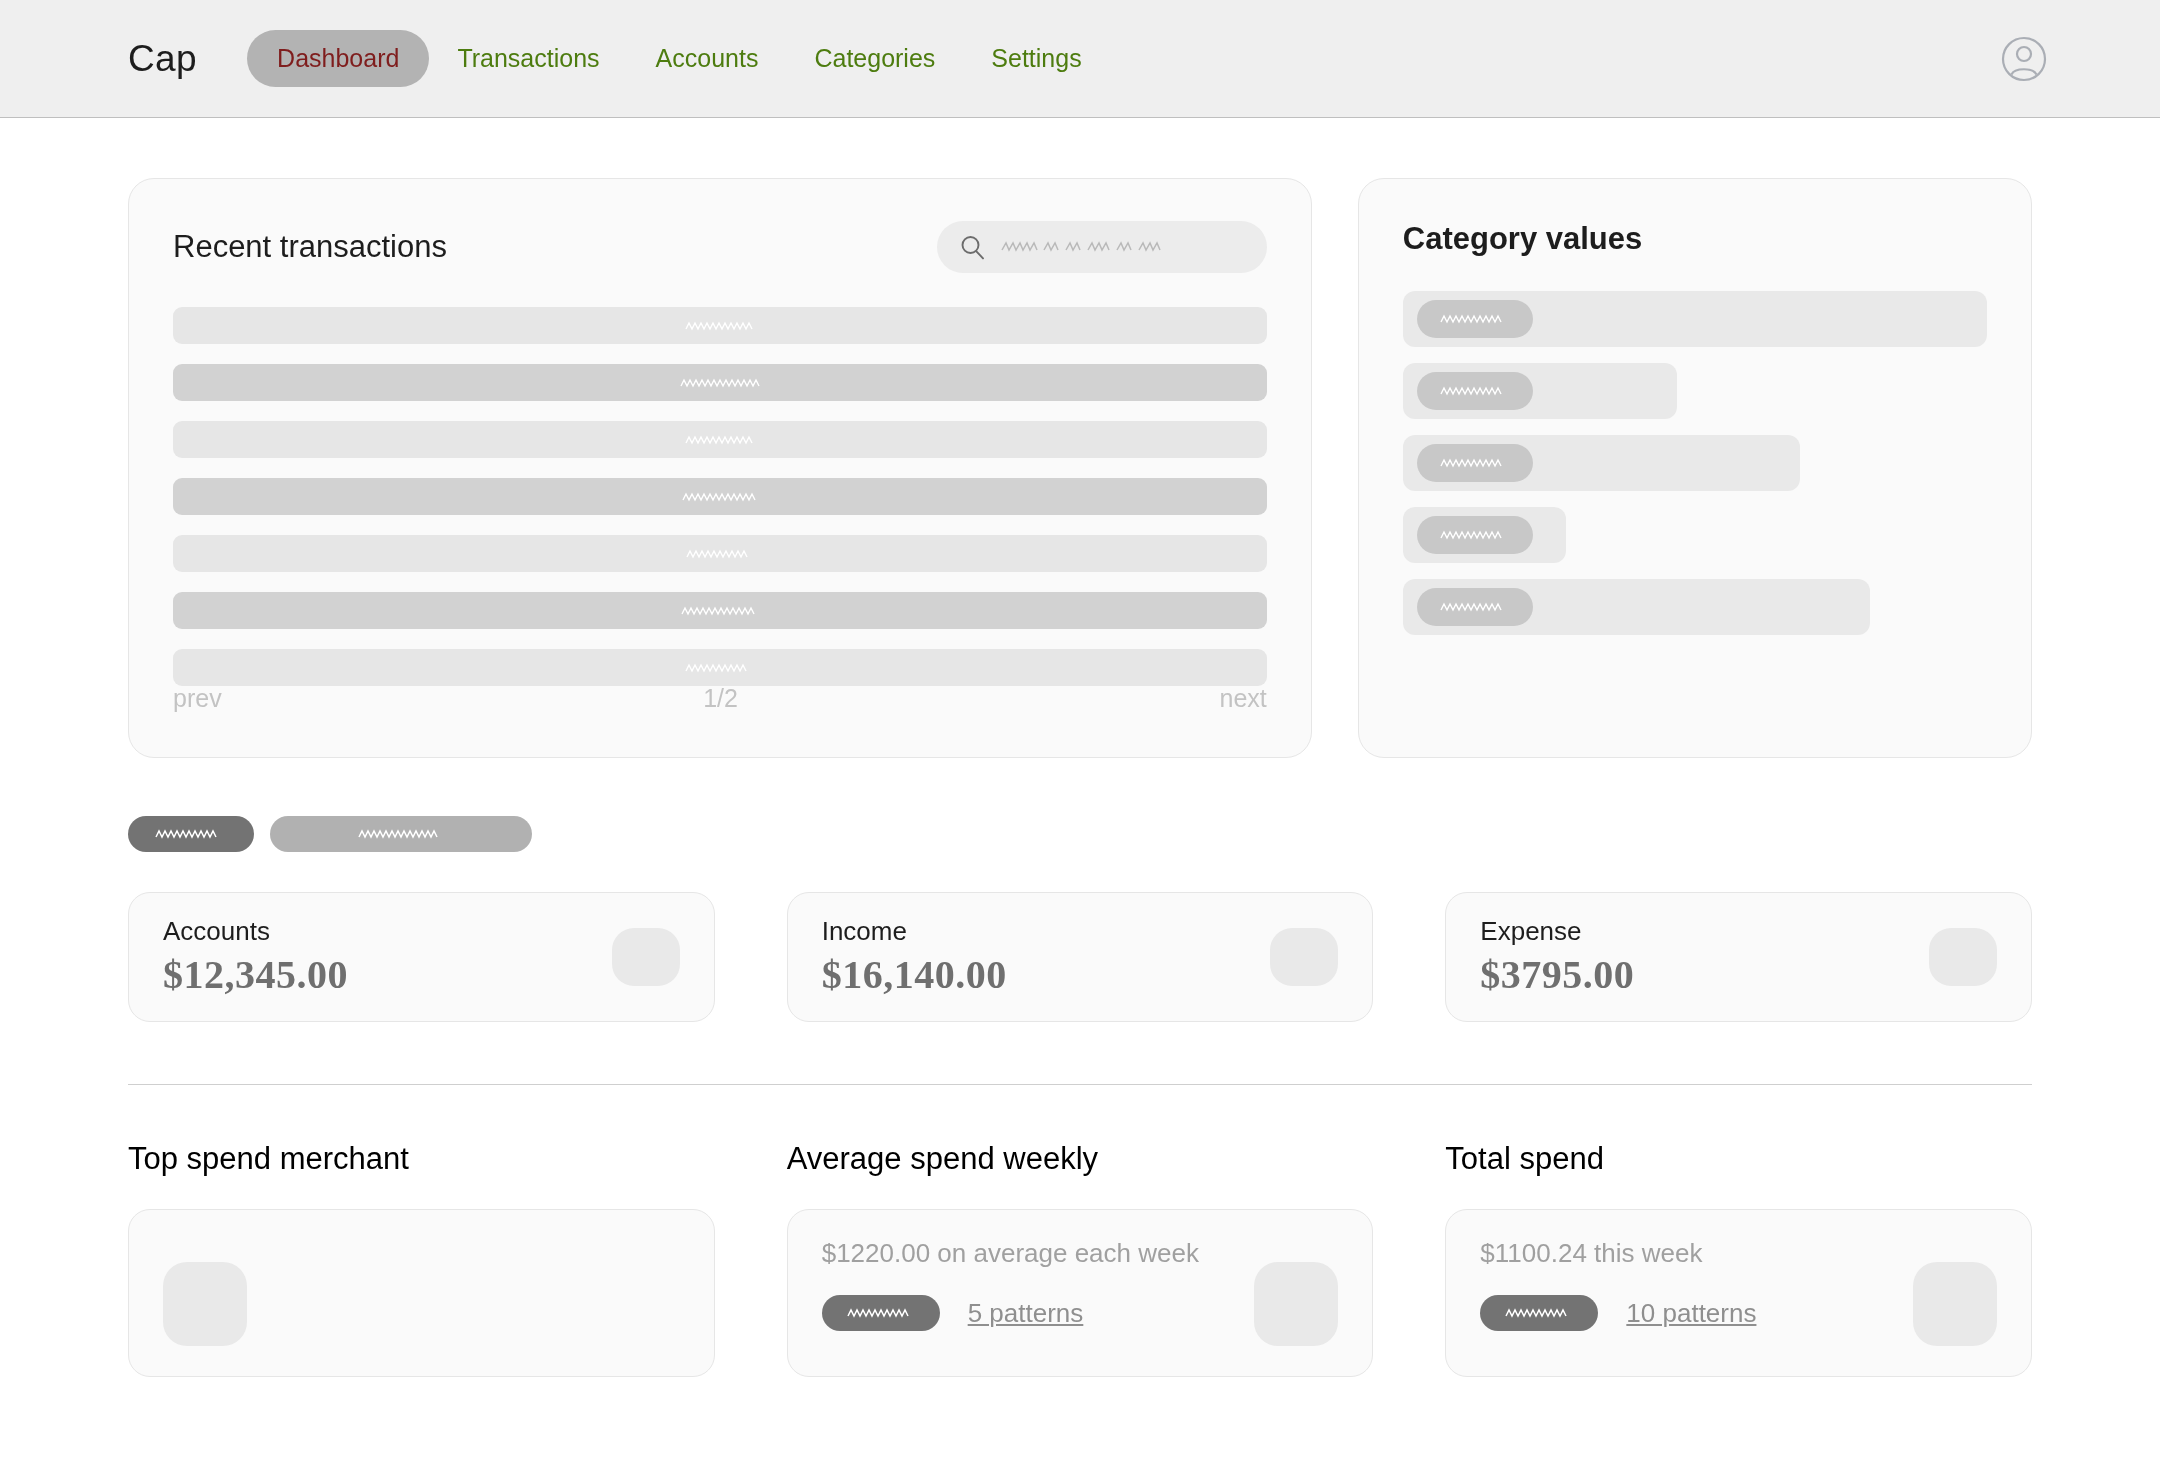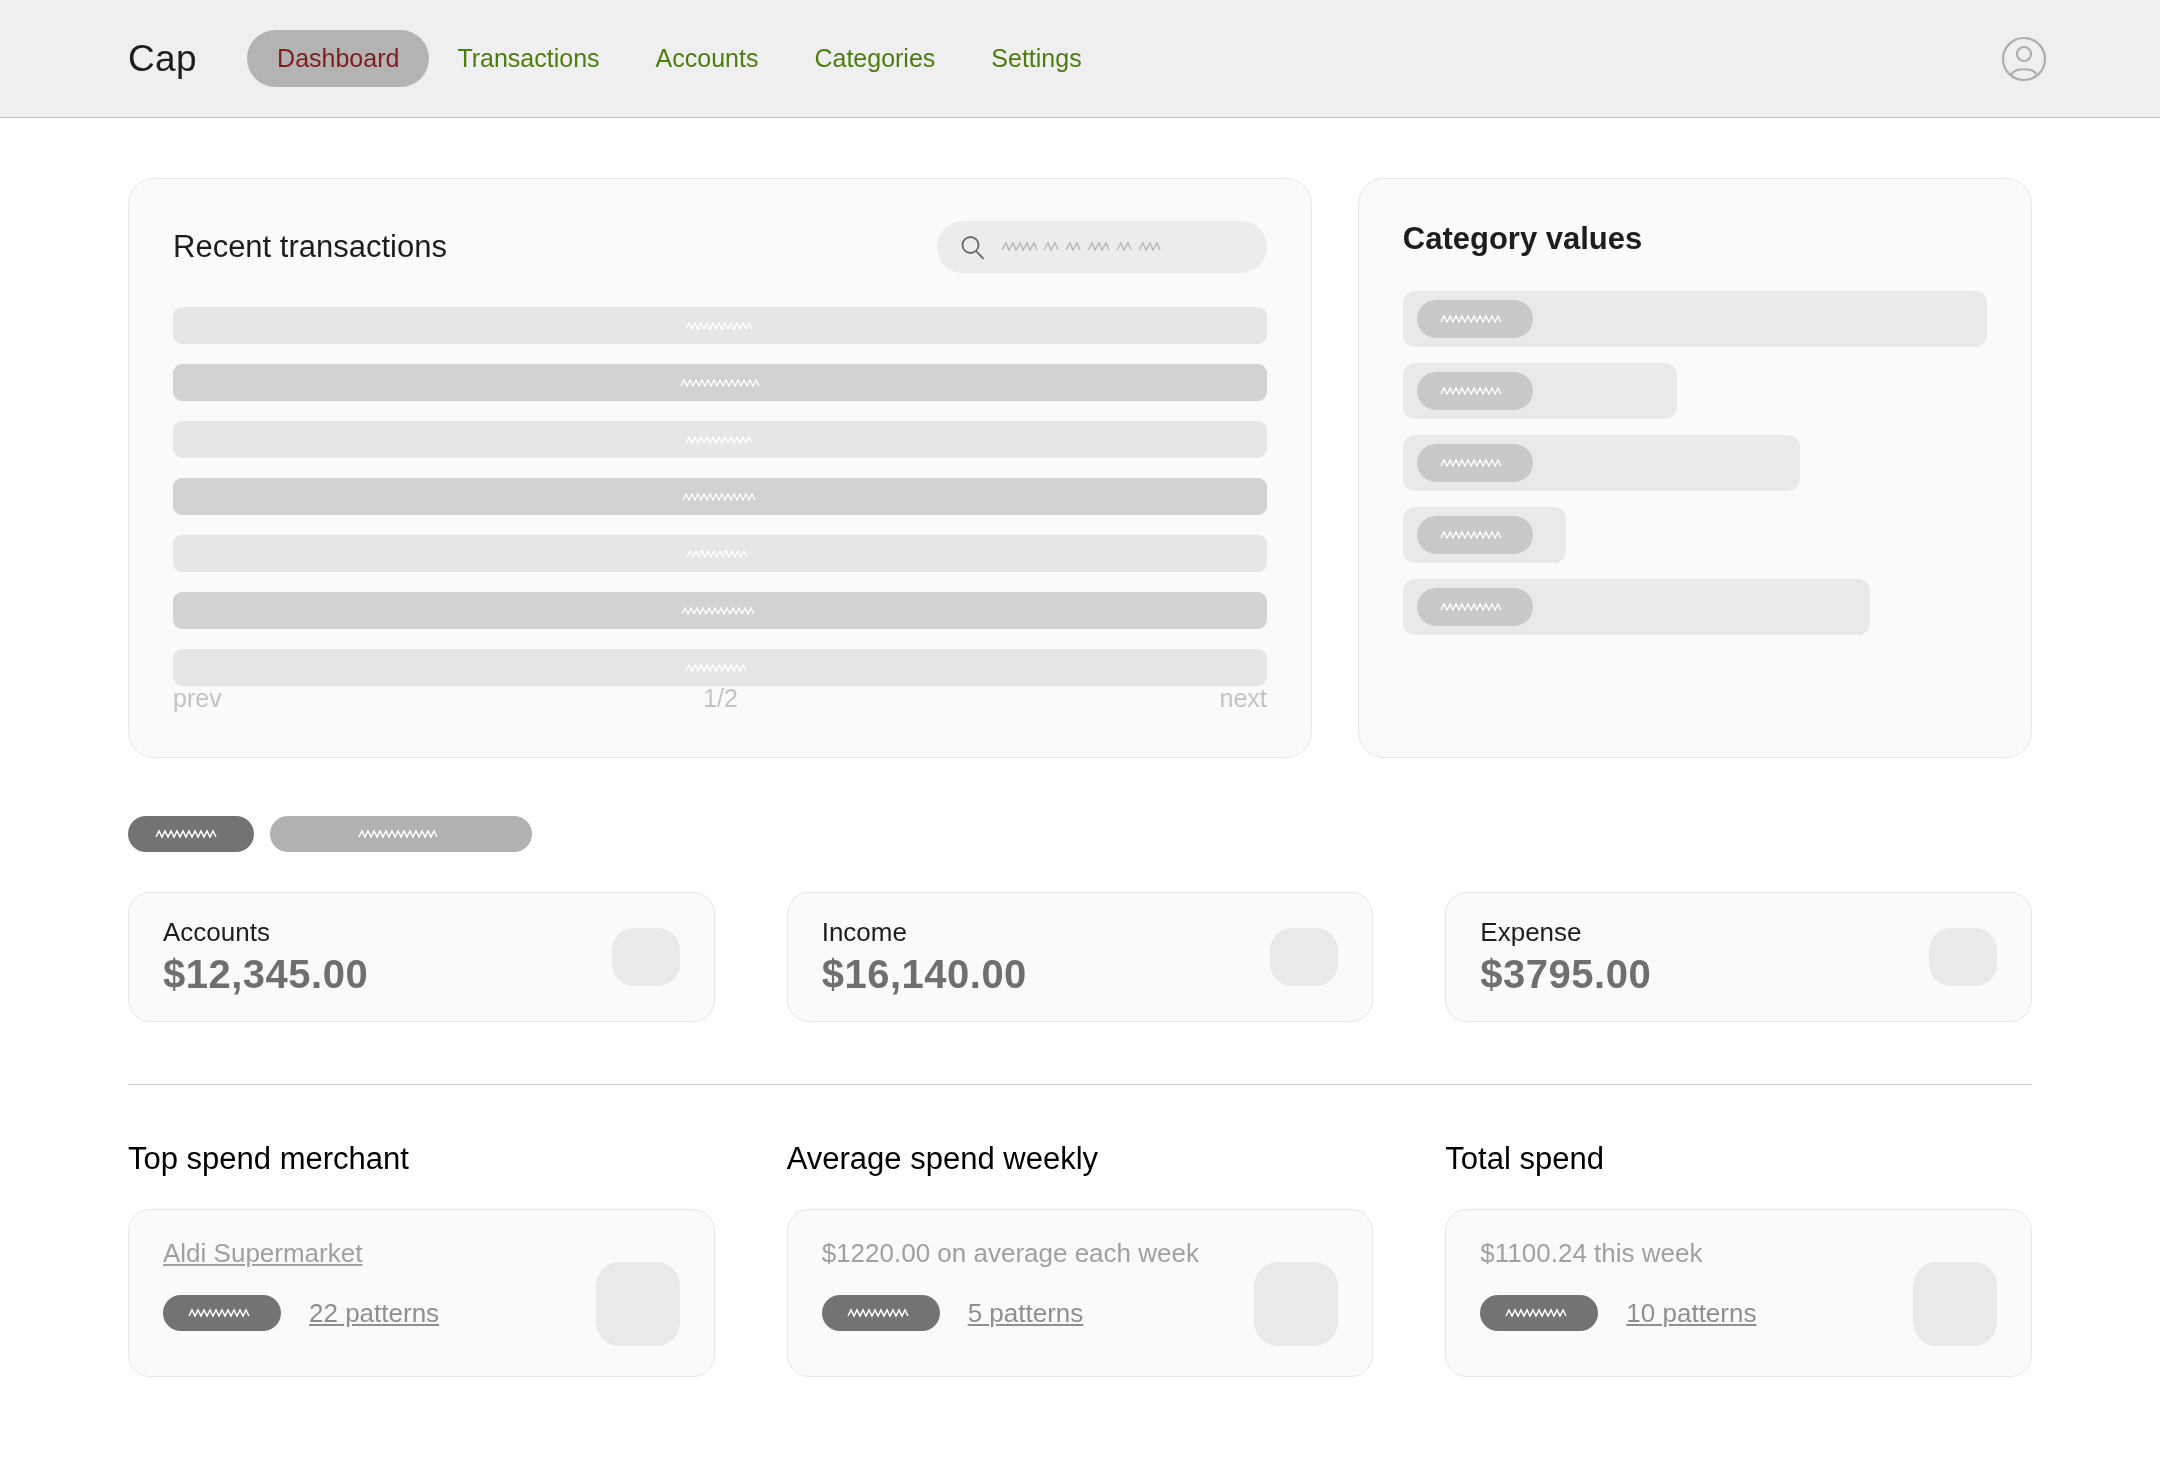--- a/index.html
+++ b/index.html
@@ -181,21 +181,21 @@
     height: 130px;
     background: #fafafa;
     border: 1px solid #e6e6e6;
     border-radius: 22px;
     padding: 22px 34px;
     display: flex;
     align-items: center;
     justify-content: space-between;
   }
   .stat-label { font-size: 26px; color: #1d1d1d; margin-bottom: 4px; }
-  .stat-value { font-size: 40px; font-weight: bold; color: #6f6f6f; letter-spacing: 0.5px; }
+  .stat-value { font-size: 40px; font-weight: bold; color: #6f6f6f; letter-spacing: 0.5px; font-family: Liberation Serif, serif; }
   .stat-blob {
     width: 68px; height: 58px;
     background: #e9e9e9;
     border-radius: 22px;
     flex: 0 0 auto;
   }
 
   
   .divider {
     height: 1px;
@@ -430,31 +430,20 @@
     </div>
   </div>
 
   <div class="divider"></div>
 
   <div class="insights">
 
     <div class="insight-col">
       <div class="insight-title">Top spend merchant</div>
       <div class="insight-card">
-        <div class="insight-main">
-          <div class="insight-lead link">Aldi Supermarket</div>
-          <div class="insight-row">
-            <div class="insight-pill">
-              <svg class="scribble" width="70" height="14" viewBox="0 0 70 14" fill="none" stroke="#ffffff" stroke-width="1.5">
-                  <path d="M2 10 l3-6 3 6 3-6 3 6 3-6 3 6 3-6 3 6 3-6 3 6 3-6 3 6 3-6 3 6 3-6 3 6 3-6 3 6 3-6 3 6"></path>
-                </svg>
-            </div>
-            <div class="insight-patterns">22 patterns</div>
-          </div>
-        </div>
         <div class="insight-blob"></div>
       </div>
     </div>
 
     <div class="insight-col">
       <div class="insight-title">Average spend weekly</div>
       <div class="insight-card">
         <div class="insight-main">
           <div class="insight-lead">$1220.00 on average each week</div>
           <div class="insight-row">

